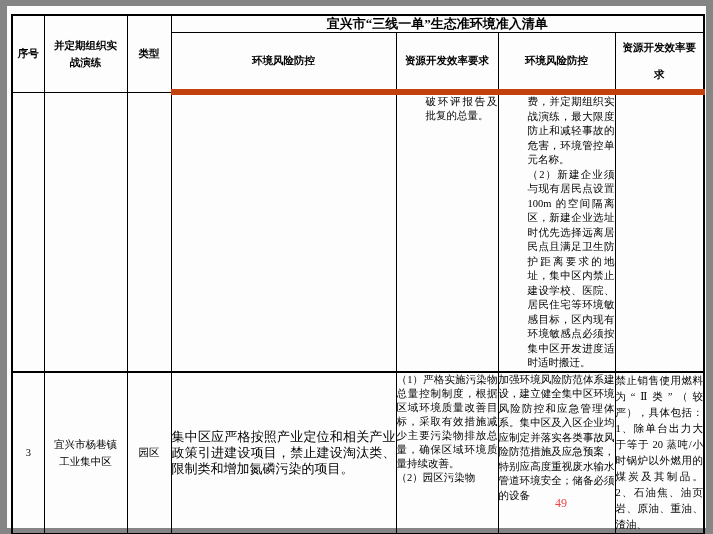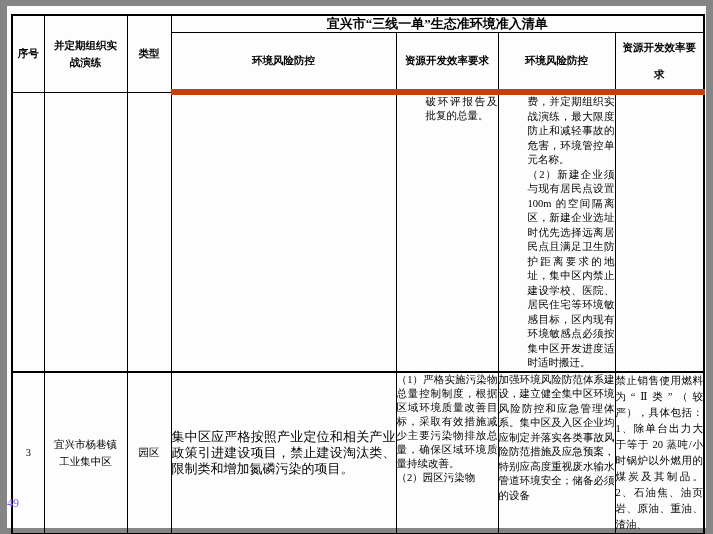--- a/index.html
+++ b/index.html
@@ -77,24 +77,24 @@
   td.pollutant { line-height: 14px; }
   td.risk      { line-height: 14.5px; }
   td.resource  { line-height: 16px; }
   td p { margin: 0; }
 
   .footer {
     position: absolute;
     left: 0;
     width: 560px;
     top: 490px;
-    text-align: left;
+    text-align: right;
     font-family: "Liberation Serif", "DejaVu Serif", serif;
     font-size: 12px;
-    color: #8b5cf6;
+    color: #ef4444;
   }
 </style>
 </head>
 <body>
 
 <div class="page">
   <table class="doc">
     <colgroup>
       <col style="width:32px">
       <col style="width:83px">

